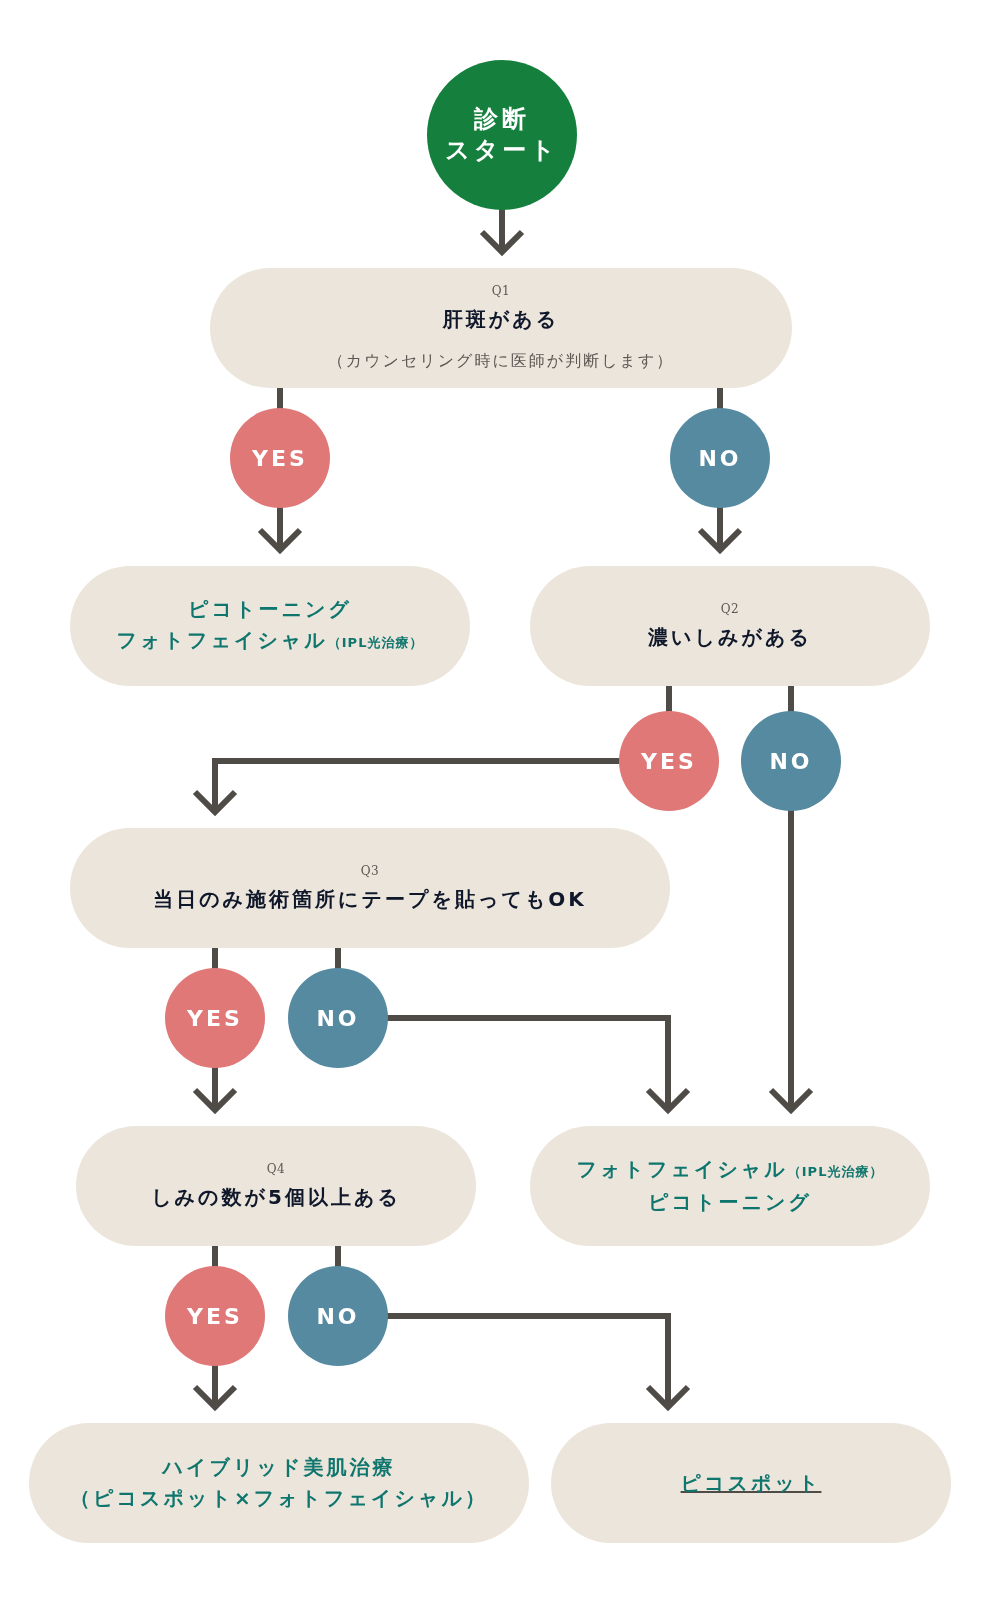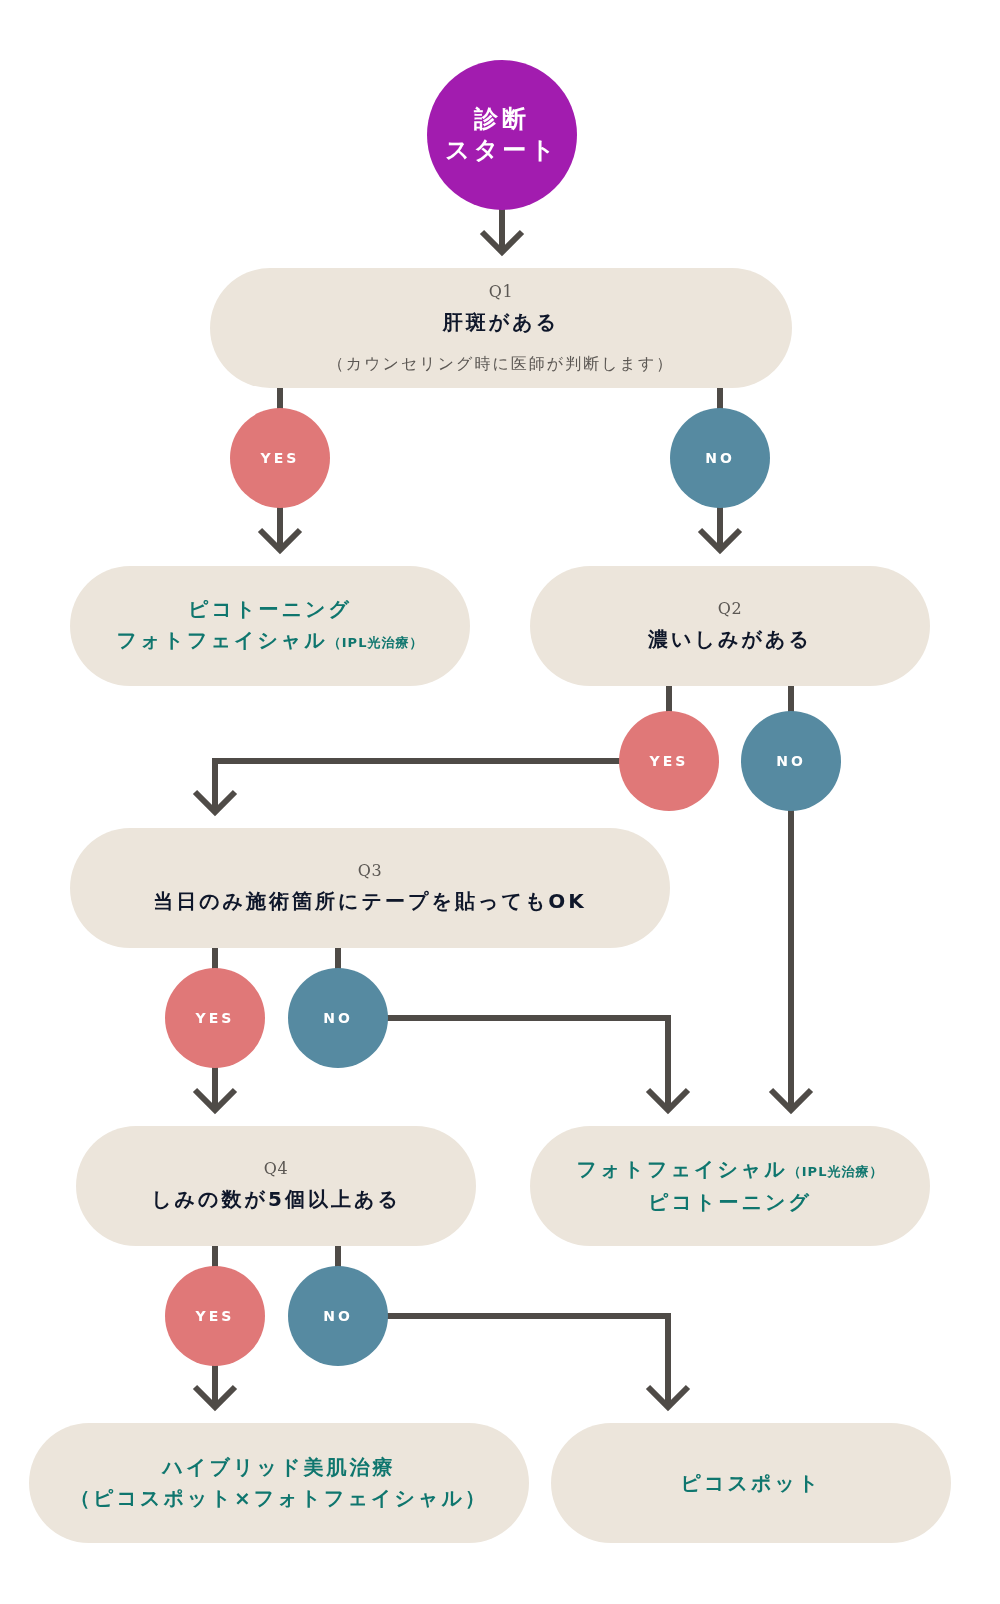--- a/index.html
+++ b/index.html
@@ -2,31 +2,31 @@
 <html><head>
   <meta charset="utf-8">
   <style>
     html, body { margin: 0; padding: 0; background: #ffffff; }
     body { width: 1000px; height: 1604px; position: relative; overflow: hidden;
            font-family: "DejaVu Sans", "Liberation Sans", sans-serif; color: #4f4b47; }
     #flow { position: absolute; left: 0; top: 0; width: 1000px; height: 1604px; }
     .pill { position: absolute; background: #ece5db; border-radius: 60px;
             display: flex; flex-direction: column; align-items: center; justify-content: center;
             text-align: center; box-sizing: border-box; }
-    .qnum { font-family: "DejaVu Serif", "Liberation Serif", serif; font-size: 16px;
+    .qnum { font-family: "DejaVu Serif", "Liberation Serif", serif; font-size: 12px;
             color: #5b5753; margin-bottom: 8px; letter-spacing: 0.5px; }
     .qtext { font-size: 20px; font-weight: bold; letter-spacing: 3px; color: #0f172a; }
     .qnote { font-size: 16px; letter-spacing: 2px; color: #5b5753; margin-top: 18px; }
     .rline { font-size: 20px; font-weight: bold; letter-spacing: 3px; line-height: 31px; color: #0f766e; }
     .rsmall { font-size: 13px; letter-spacing: 1px; }
     .circle { position: absolute; border-radius: 50%; display: flex; align-items: center;
               justify-content: center; color: #ffffff; font-weight: bold; letter-spacing: 3px;
               font-family: "DejaVu Sans", "Liberation Sans", sans-serif; }
     .start { flex-direction: column; font-size: 24px; line-height: 31px; letter-spacing: 4px; text-align: center; }
-    .yn { font-size: 14px; align-items: center; }
+    .yn { font-size: 22px; align-items: center; }
   </style>
 </head>
 <body>
 
 <svg id="flow" xmlns="http://www.w3.org/2000/svg" width="1000" height="1604">
     <polyline points="502,205 502,252" fill="none" stroke="#4f4b47" stroke-width="6" stroke-linejoin="miter"></polyline>
     <polyline points="482,232 502,252 522,232" fill="none" stroke="#4f4b47" stroke-width="6" stroke-linejoin="miter"></polyline>
     <polyline points="280,386 280,410" fill="none" stroke="#4f4b47" stroke-width="6" stroke-linejoin="miter"></polyline>
     <polyline points="280,505 280,550" fill="none" stroke="#4f4b47" stroke-width="6" stroke-linejoin="miter"></polyline>
     <polyline points="260,530 280,550 300,530" fill="none" stroke="#4f4b47" stroke-width="6" stroke-linejoin="miter"></polyline>
@@ -46,21 +46,21 @@
     <polyline points="386,1018 668,1018 668,1110" fill="none" stroke="#4f4b47" stroke-width="6" stroke-linejoin="miter"></polyline>
     <polyline points="648,1090 668,1110 688,1090" fill="none" stroke="#4f4b47" stroke-width="6" stroke-linejoin="miter"></polyline>
     <polyline points="215,1244 215,1268" fill="none" stroke="#4f4b47" stroke-width="6" stroke-linejoin="miter"></polyline>
     <polyline points="215,1363 215,1407" fill="none" stroke="#4f4b47" stroke-width="6" stroke-linejoin="miter"></polyline>
     <polyline points="195,1387 215,1407 235,1387" fill="none" stroke="#4f4b47" stroke-width="6" stroke-linejoin="miter"></polyline>
     <polyline points="338,1244 338,1268" fill="none" stroke="#4f4b47" stroke-width="6" stroke-linejoin="miter"></polyline>
     <polyline points="386,1316 668,1316 668,1407" fill="none" stroke="#4f4b47" stroke-width="6" stroke-linejoin="miter"></polyline>
     <polyline points="648,1387 668,1407 688,1387" fill="none" stroke="#4f4b47" stroke-width="6" stroke-linejoin="miter"></polyline>
   </svg>
 
-<div class="circle start" style="left:427px;top:60px;width:150px;height:150px;background:#a21caf;justify-content:center;">
+<div class="circle start" style="left:427px;top:60px;width:150px;height:150px;background:#15803d;justify-content:center;">
   <span>診断</span>
   <span>スタート</span>
 </div>
 
 <div class="pill" style="left:210px;top:268px;width:582px;height:120px;">
   <div class="qnum">Q1</div>
   <div class="qtext">肝斑がある</div>
   <div class="qnote">（カウンセリング時に医師が判断します）</div>
 </div>
 
@@ -91,21 +91,21 @@
     <span>フォトフェイシャル</span><span class="rsmall">（IPL光治療）</span>
   </div>
   <div class="rline">ピコトーニング</div>
 </div>
 
 <div class="pill" style="left:29px;top:1423px;width:500px;height:120px;">
   <div class="rline">ハイブリッド美肌治療</div>
   <div class="rline">（ピコスポット×フォトフェイシャル）</div>
 </div>
 
-<div class="pill" style="left:551px;top:1423px;width:400px;height:120px;">
+<div class="pill" style="left:551px;top:1423px;width:400px;height:120px;text-decoration:underline;">
   <div class="rline">ピコスポット</div>
 </div>
 
 <div class="circle yn" style="left:230px;top:408px;width:100px;height:100px;background:#e07878;">
     <span>YES</span>
   </div>
 <div class="circle yn" style="left:670px;top:408px;width:100px;height:100px;background:#568aa1;">
     <span>NO</span>
   </div>
 

